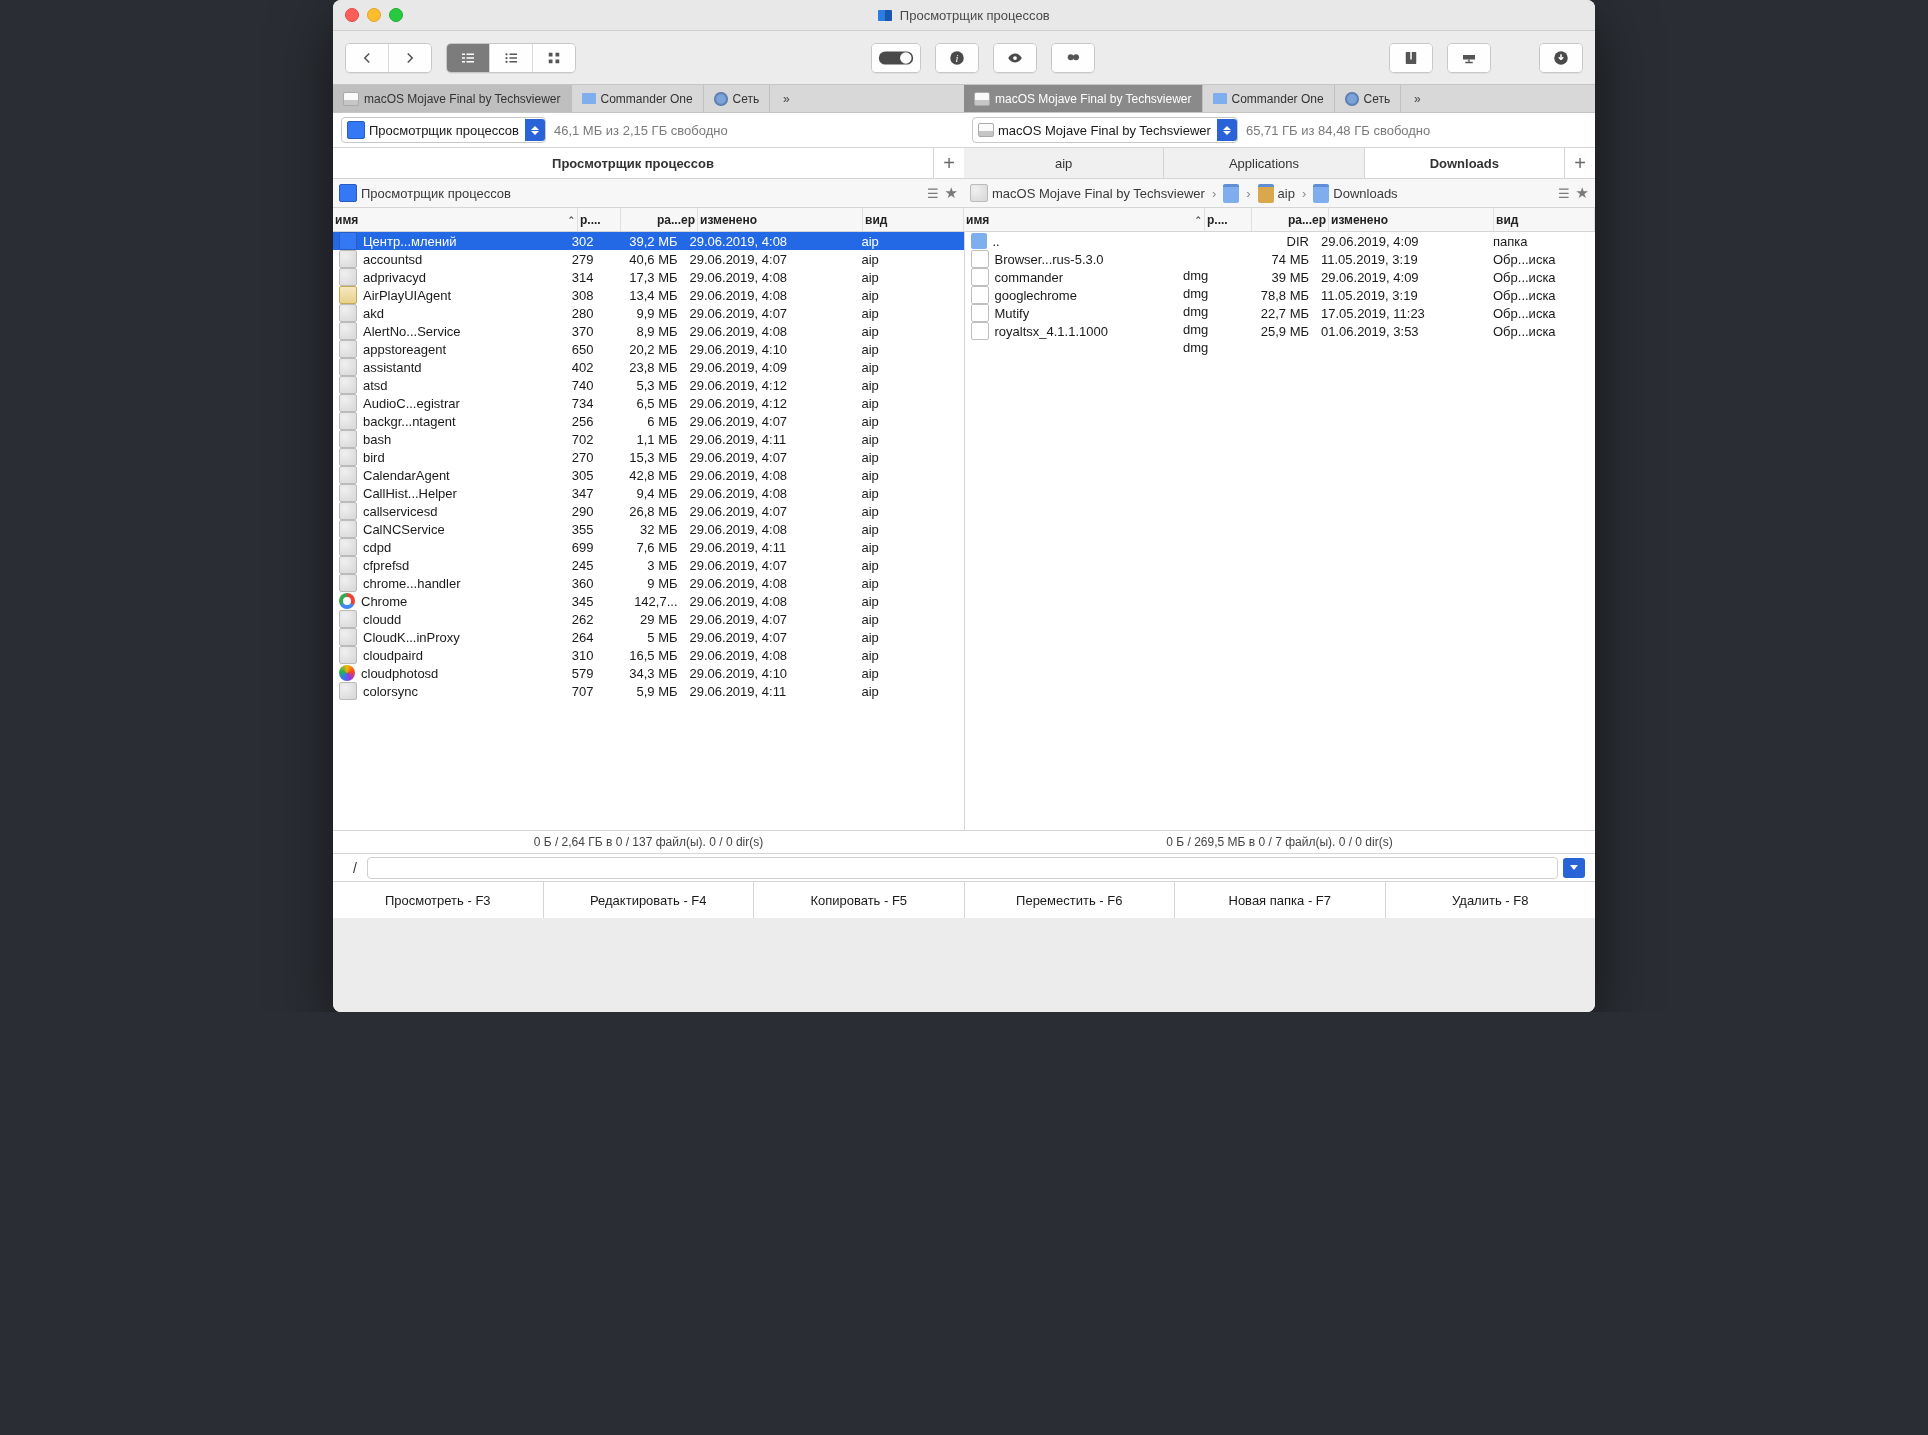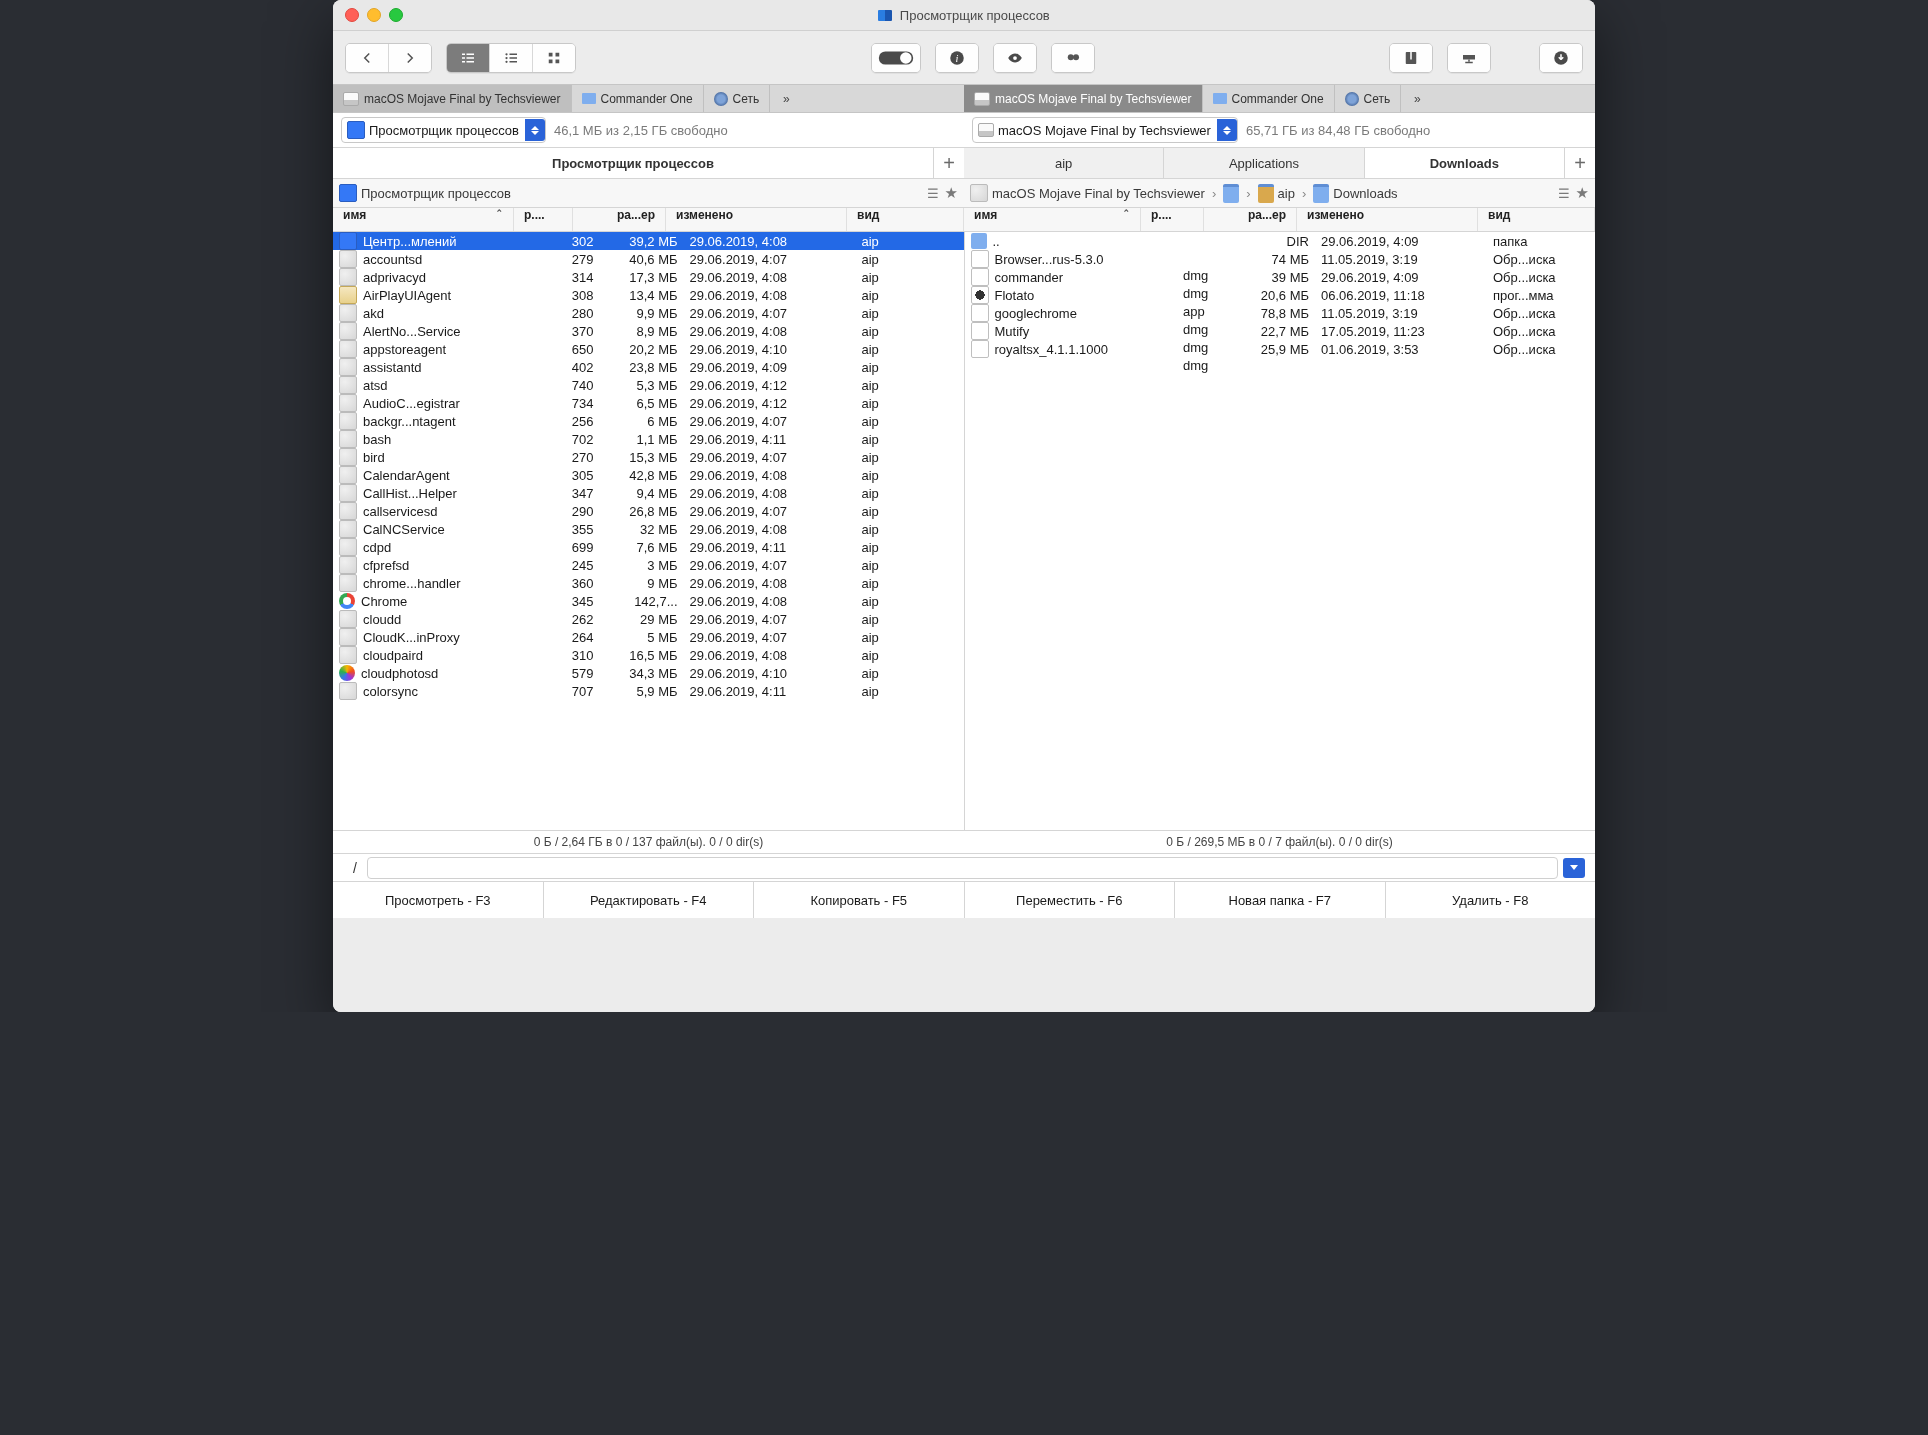--- a/index.html
+++ b/index.html
@@ -65,21 +65,21 @@
   .coltab.active{font-weight:600;background:#fff;}
   .add-btn{flex:0 0 30px;display:flex;align-items:center;justify-content:center;color:#6a6a6a;font-size:20px;font-weight:300;}
   
   .crumbs{height:28px;background:var(--bg-pathbar);border-bottom:1px solid #d5d5d5;display:flex;}
   .crumbs-half{flex:1;display:flex;align-items:center;padding:0 6px;gap:4px;min-width:0;font-size:13px;color:#3a3a3a;}
   .crumb-sep{color:#888;padding:0 3px;}
   .crumbs-tools{margin-left:auto;display:flex;gap:6px;color:#7a7a7a;align-items:center;}
   
   .listhdr{height:23px;background:var(--bg-header);border-bottom:1px solid #d5d5d5;display:flex;}
   .listhdr-half{flex:1;display:flex;min-width:0;}
-  .listhdr .hcol{padding:0 10px;display:flex;align-items:flex-start;border-right:1px solid #e0e0e0;font-size:12px;font-weight:600;color:#222;}
+  .listhdr .hcol{padding:0 2px;display:flex;align-items:center;border-right:1px solid #e0e0e0;font-size:12px;font-weight:600;color:#222;}
   .hcol.name{flex:1;}
   .hcol.pid{width:38px;}
   .hcol.ext{width:42px;}
   .hcol.size{width:72px;justify-content:flex-end;}
   .hcol.date{width:160px;}
   .hcol.kind{width:96px;}
   .sort-caret{margin-left:auto;font-size:9px;color:#555;}
   
   .panes{display:flex;height:598px;border-bottom:1px solid #d5d5d5;}
   .pane{flex:1;overflow:hidden;min-width:0;border-right:1px solid #d5d5d5;}
@@ -648,30 +648,20 @@
               <span class="row-icon dmg"></span>
               <span>commander</span>
             </div>
             <div class="c ext">dmg</div>
             <div class="c size">39 МБ</div>
             <div class="c date">29.06.2019, 4:09</div>
             <div class="c kind">Обр...иска</div>
           </div>
           <div class="row">
             <div class="c name">
-              <span class="row-icon gear"></span>
-              <span>Flotato</span>
-            </div>
-            <div class="c ext">app</div>
-            <div class="c size">20,6 МБ</div>
-            <div class="c date">06.06.2019, 11:18</div>
-            <div class="c kind">прог...мма</div>
-          </div>
-          <div class="row">
-            <div class="c name">
               <span class="row-icon dmg"></span>
               <span>googlechrome</span>
             </div>
             <div class="c ext">dmg</div>
             <div class="c size">78,8 МБ</div>
             <div class="c date">11.05.2019, 3:19</div>
             <div class="c kind">Обр...иска</div>
           </div>
           <div class="row">
             <div class="c name">

